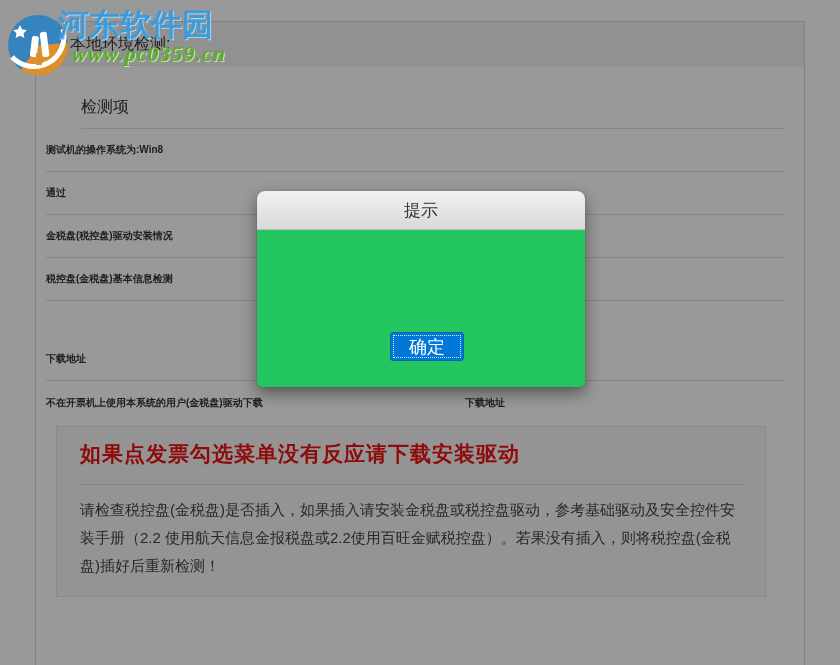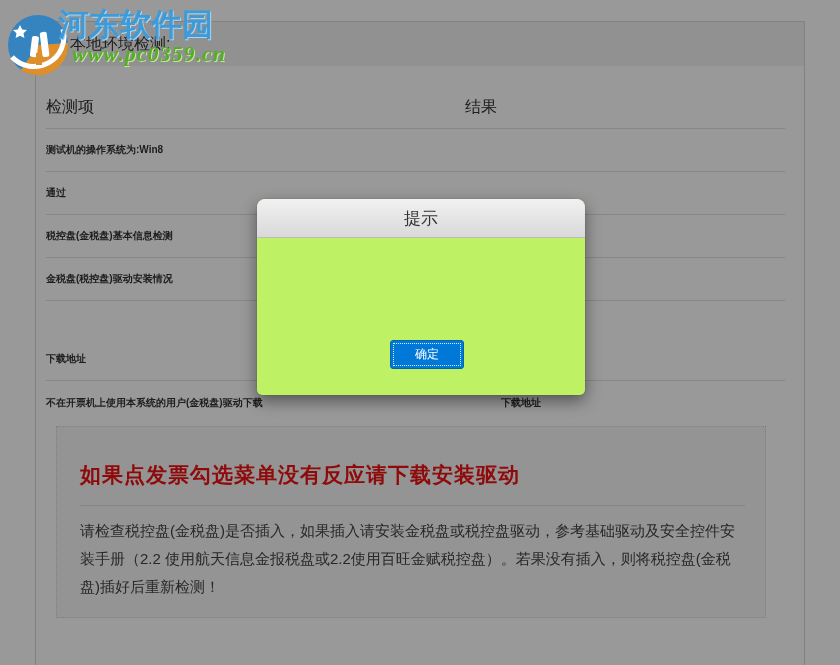--- a/index.html
+++ b/index.html
@@ -25,41 +25,41 @@
     display: flex; align-items: center;
     padding-left: 34px;
     font-size: 16px; color: #333;
   }
   .tablewrap { margin: 0 19px 0 10px; }
   .t-headrow {
     margin-top: 20px;
     height: 43px;
     display: flex; align-items: center;
     border-bottom: 1px solid #e0e0e0;
-    font-size: 16px; color: #333;
+    font-size: 16px; color: #333; margin-left: 35px;
   }
   .t-row {
     height: 43px;
     display: flex; align-items: center;
     border-bottom: 1px solid #e0e0e0;
     font-size: 10px; color: #333; font-weight: bold;
   }
-  .t-row.no-divider { border-bottom: none; gap: 36px; }
+  .t-row.no-divider { border-bottom: none; }
   .spacer { height: 37px; }
   .cell-item { width: 419px; padding-right: 10px; }
   .cell-result { flex: 1; }
 
   .warnbox {
     margin: 2px 19px 0 10px;
     border: 1px dotted #d6d6d6;
     background: #f7f7f7;
     padding: 10px 20px 16px 23px;
   }
   .warnbox h2 {
-    margin-top: 24px;
+    margin-top: 3px;
     font-size: 21px;
     font-weight: bold;
     color: #ef1111;
     letter-spacing: 1px;
   }
   .warnbox .rule {
     border: none;
     border-top: 1px solid #dcdcdc;
     margin: 16px 0 11px 0;
   }
@@ -74,25 +74,24 @@
     position: absolute; left:0; top:0; right:0; bottom:0;
     background: rgba(0,0,0,0.40);
     z-index: 10;
   }
 
   
   .dialog {
     position: absolute;
     left: 257px; top: 191px;
     width: 328px; height: 196px;
-    background: #bef264;
+    background: #22c55e;
     border-radius: 8px 8px 5px 5px;
     box-shadow: 0 0 1px rgba(0,0,0,.45), 0 6px 16px rgba(0,0,0,.45);
     z-index: 20;
-    margin-top: 8px;
   }
   .dialog-header {
     height: 39px;
     border-radius: 8px 8px 0 0;
     background: linear-gradient(#f1f1f1, #d9d9d9);
     border-bottom: 1px solid #bcbcbc;
     display: flex; align-items: center; justify-content: center;
     font-size: 17px; color: #333;
   }
   .dialog-message {
@@ -103,21 +102,21 @@
     color: #111;
   }
   .dialog-ok {
     position: absolute;
     left: 133px; top: 141px;
     width: 74px; height: 29px;
     background: #0078d7;
     border: 1px solid #0067b8;
     border-radius: 3px;
     color: #fff;
-    font-size: 12px;
+    font-size: 18px;
     font-family: Liberation Mono, monospace;
     outline: 1px dotted rgba(255,255,255,.85);
     outline-offset: -4px;
     cursor: pointer;
   }
 
   
   .watermark { position: absolute; left: 0; top: 0; z-index: 30; }
   .wm-logo { position: absolute; left: 8px; top: 15px; width: 60px; height: 60px; }
   .wm-name {
@@ -142,36 +141,35 @@
 <body>
 
 <div class="panel">
   <div class="panel-titlebar">
     <span>本地环境检测:</span>
   </div>
 
   <div class="tablewrap">
     <div class="t-headrow">
       <div class="cell-item">检测项</div>
-      <div class="cell-result">结果</div>
     </div>
     <div id="rows-container">
         <div class="t-row">
           <div class="cell-item">测试机的操作系统为:Win8</div>
           <div class="cell-result"></div>
         </div>
         <div class="t-row">
           <div class="cell-result">通过</div>
         </div>
         <div class="t-row">
+          <div class="cell-item">金税盘(税控盘)驱动安装情况</div>
+          <div class="cell-result"></div>
+        </div>
+        <div class="t-row">
           <div class="cell-item">税控盘(金税盘)基本信息检测</div>
-          <div class="cell-result"></div>
-        </div>
-        <div class="t-row">
-          <div class="cell-item">金税盘(税控盘)驱动安装情况</div>
           <div class="cell-result"></div>
         </div>
         <div class="spacer"></div>
         <div class="t-row">
           <div class="cell-result">下载地址</div>
         </div>
         <div class="t-row no-divider">
           <div class="cell-item">不在开票机上使用本系统的用户(金税盘)驱动下载</div>
           <div class="cell-result">下载地址</div>
         </div>

